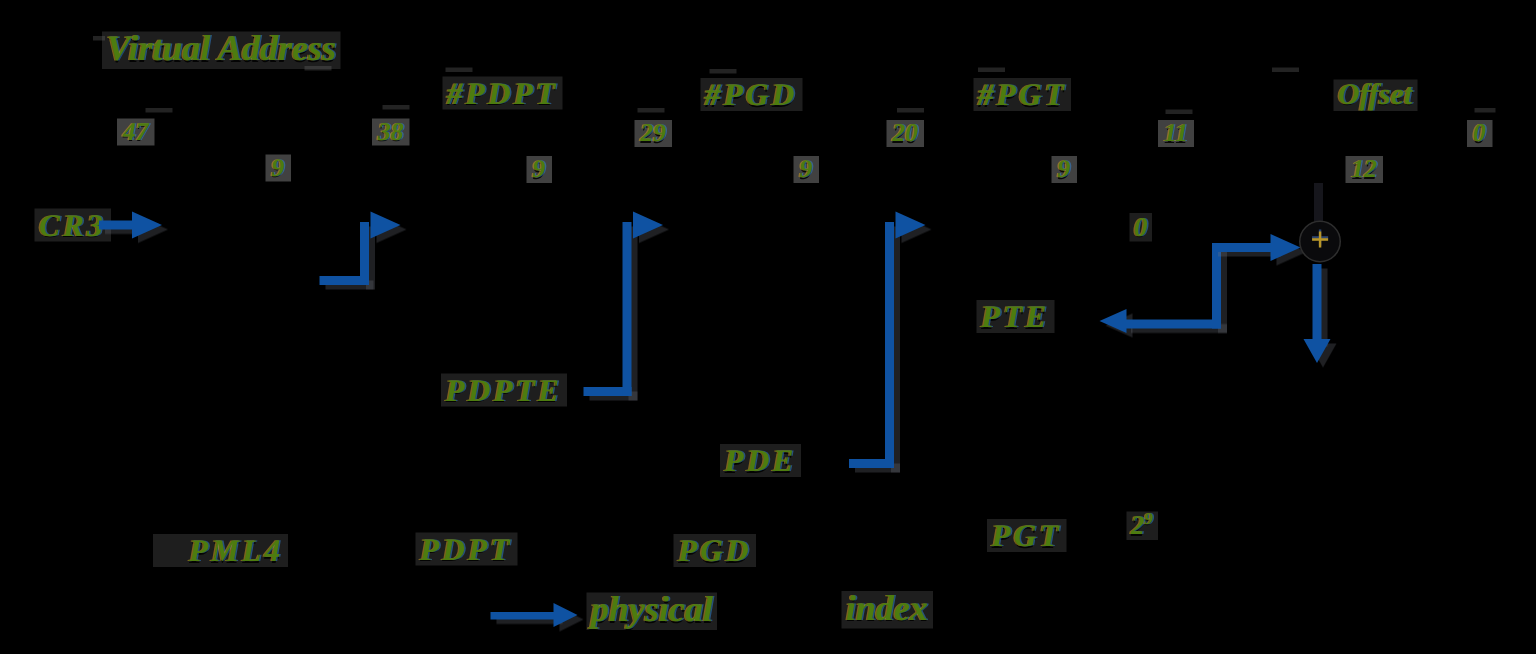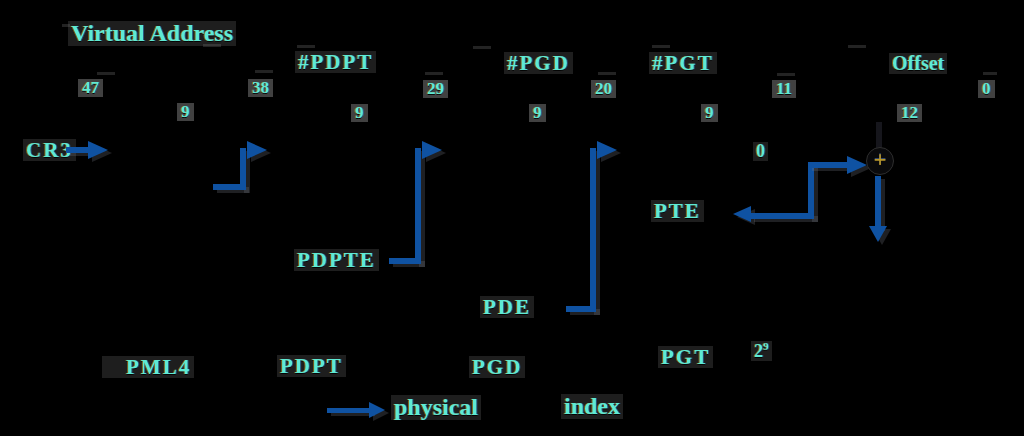--- a/index.html
+++ b/index.html
@@ -2,23 +2,24 @@
 <html><head>
 <meta charset="utf-8">
 <style>
   html,body{margin:0;padding:0;background:#000;}
   .stage{
     position:relative;width:1024px;height:436px;background:#000;overflow:hidden;
     font-family:"Liberation Serif","DejaVu Serif",serif;font-weight:bold;
   }
   
   .t{
-    position:absolute;color:#5eead4;white-space:nowrap;line-height:1.05;
+    position:absolute;color:#4d7c0f;white-space:nowrap;line-height:1.05;
     background:rgba(115,115,115,0.26);padding:0 3px;
     text-shadow:-1px 0 0 rgba(200,155,30,0.55), 1px 0 0 rgba(50,135,220,0.50), 0 1px 0 rgba(0,0,0,0.85);
+    font-style:italic;
   }
   .num{background:rgba(130,130,130,0.50);padding:0 4px;}
   .fs24{font-size:24px;} .fs21{font-size:21px;letter-spacing:2px;} .fs20{font-size:20px;}
   .fs17{font-size:17px;} .fs18{font-size:18px;}
   
   .seg{position:absolute;background:#0f52a2;filter:drop-shadow(4px 3px 0 rgba(110,115,125,0.28));}
   .head{position:absolute;width:0;height:0;filter:drop-shadow(4px 3px 0 rgba(110,115,125,0.28));}
   .hr{border-top:9px solid transparent;border-bottom:9px solid transparent;border-left:20px solid #0f52a2;}
   .hr-s{border-top:8px solid transparent;border-bottom:8px solid transparent;border-left:16px solid #0f52a2;}
   .hl{border-top:8px solid transparent;border-bottom:8px solid transparent;border-right:18px solid #0f52a2;}
@@ -49,21 +50,21 @@
   <div class="tick" style="left:97px;top:72px;"></div>
   <div class="tick" style="left:255px;top:70px;"></div>
   <div class="tick" style="left:425px;top:72px;"></div>
   <div class="tick" style="left:598px;top:72px;"></div>
   <div class="tick" style="left:777px;top:73px;"></div>
   <div class="tick" style="left:983px;top:72px;width:14px;"></div>
 
   <div class="t fs24" style="left:68px;top:21px;">Virtual Address</div>
 
   <div class="t fs21" style="left:295px;top:51px;">#PDPT</div>
-  <div class="t fs21" style="left:504px;top:52px;">#PGD</div>
+  <div class="t fs21" style="left:467px;top:52px;">#PGD</div>
   <div class="t fs21" style="left:649px;top:52px;">#PGT</div>
   <div class="t fs20" style="left:856px;top:53px;margin-left:33px;">Offset</div>
 
   <div class="t num fs17" style="left:78px;top:79px;">47</div>
   <div class="t num fs17" style="left:248px;top:79px;">38</div>
   <div class="t num fs17" style="left:423px;top:80px;">29</div>
   <div class="t num fs17" style="left:591px;top:80px;">20</div>
   <div class="t num fs17" style="left:772px;top:80px;">11</div>
   <div class="t num fs17" style="left:978px;top:80px;">0</div>
 
@@ -101,21 +102,21 @@
 
   <div class="faint" style="left:876px;top:122px;width:6px;height:26px;"></div>
 
   <div class="plus">+</div>
 
   <div class="seg" style="left:875px;top:176px;width:6px;height:52px;"></div>
   <div class="head hd" style="left:869px;top:226px;"></div>
 
   <div class="t fs21" style="left:102px;top:356px;padding-left:24px;">PML4</div>
   <div class="t fs21" style="left:277px;top:355px;">PDPT</div>
-  <div class="t fs21" style="left:449px;top:356px;margin-left:20px;">PGD</div>
+  <div class="t fs21" style="left:449px;top:356px;">PGD</div>
   <div class="t fs21" style="left:622px;top:346px;margin-left:36px;">PGT</div>
   <div class="t fs18" style="left:751px;top:341px;"><span>2</span><sup>9</sup></div>
 
   <div class="seg" style="left:327px;top:408px;width:44px;height:5px;"></div>
   <div class="head hr-s" style="left:369px;top:402px;"></div>
   <div class="t fs24" style="left:391px;top:395px;">physical</div>
   <div class="t fs24" style="left:561px;top:394px;">index</div>
 
 </div>
 

